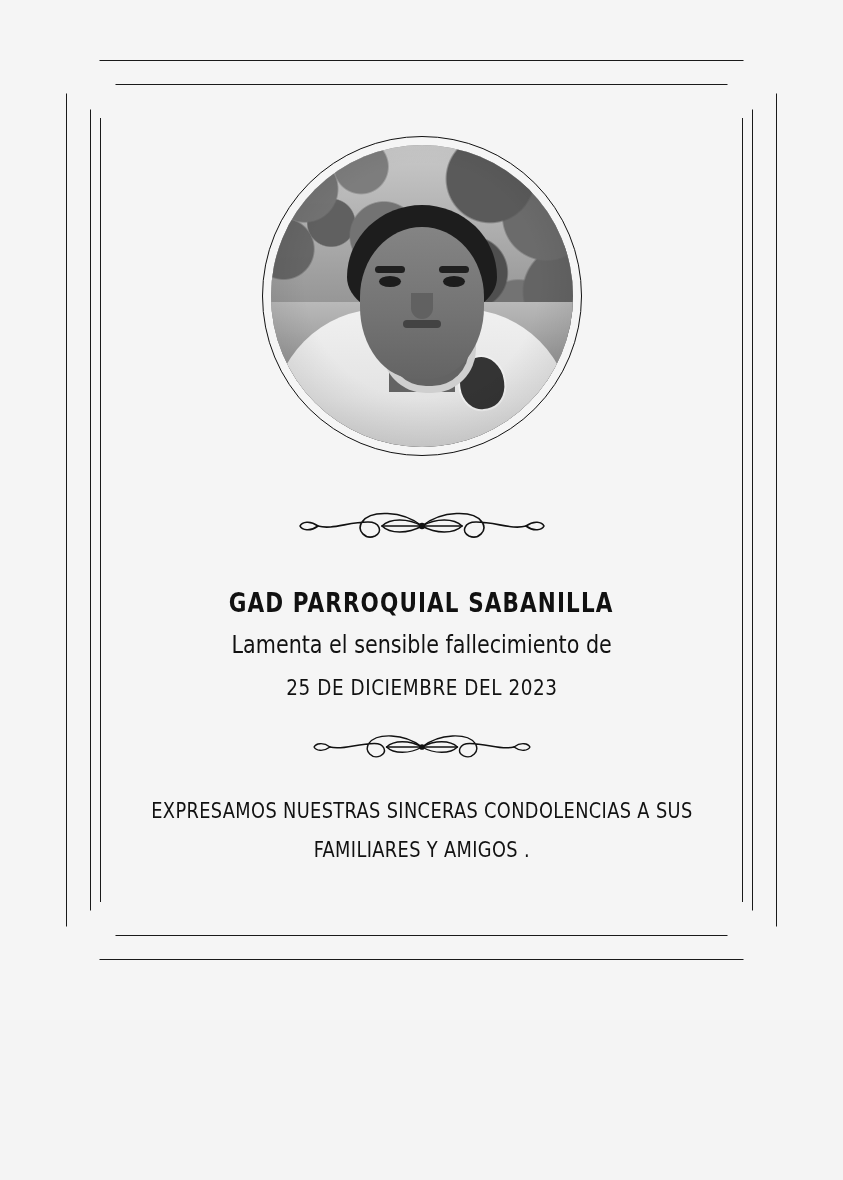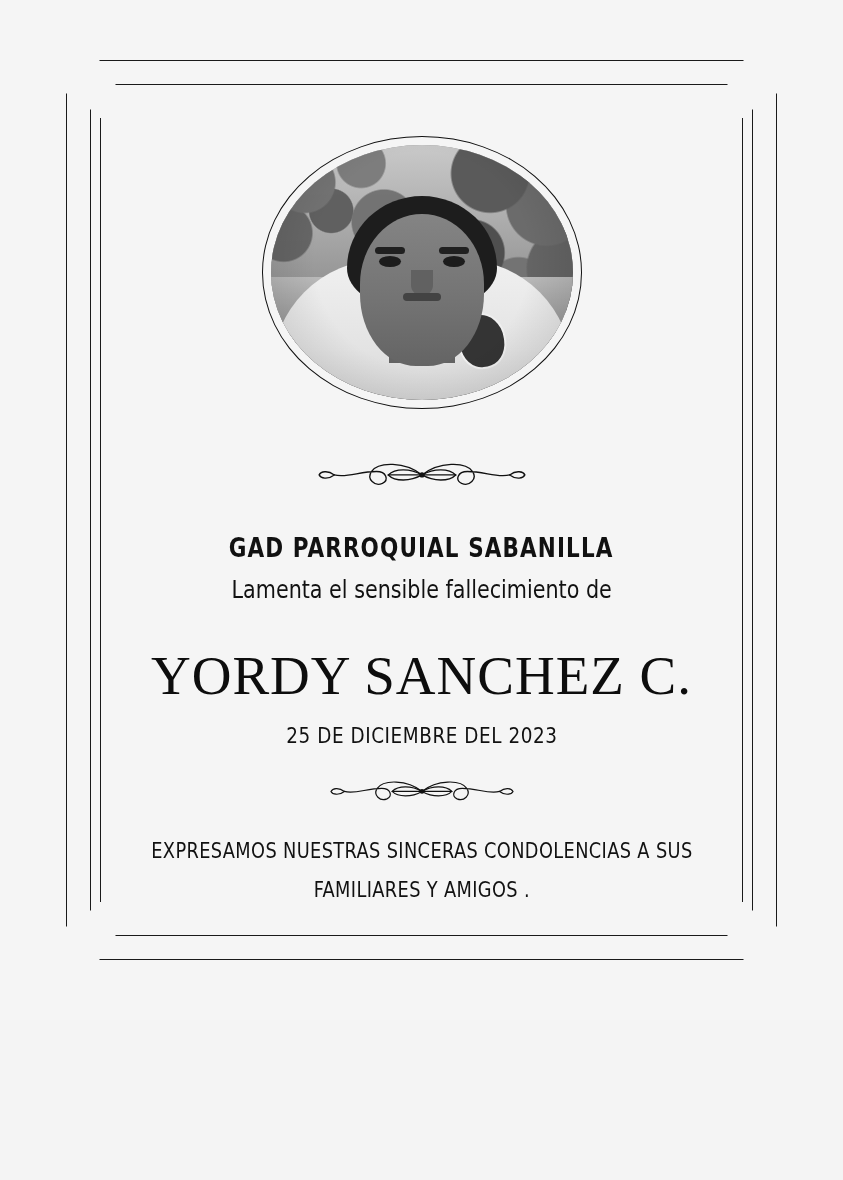--- a/index.html
+++ b/index.html
@@ -288,21 +288,20 @@
         <path d="M56 26 C 48 20, 40 22, 38 26 C 40 30, 48 32, 56 26"></path>
         <path d="M264 26 C 272 20, 280 22, 282 26 C 280 30, 272 32, 264 26"></path>
         <path d="M120 26 L 200 26"></path>
       </g>
       <circle cx="160" cy="26" r="3.2" fill="#111"></circle>
     </svg>
 
     <div class="org-name">GAD PARROQUIAL SABANILLA</div>
     <div class="lament">Lamenta el sensible fallecimiento de</div>
 
-    <div class="deceased-name">YORDY SANCHEZ C.</div>
     <div class="date">25 DE DICIEMBRE DEL 2023</div>
 
     <svg class="flourish mid" width="320" height="46" viewBox="0 0 320 52">
       <g fill="none" stroke="#111" stroke-width="1.6" stroke-linecap="round">
         <path d="M160 26 C 140 10, 108 10, 100 22 C 94 31, 104 40, 113 36 C 121 32, 118 22, 106 22 C 86 22, 70 30, 56 26"></path>
         <path d="M160 26 C 180 10, 212 10, 220 22 C 226 31, 216 40, 207 36 C 199 32, 202 22, 214 22 C 234 22, 250 30, 264 26"></path>
         <path d="M160 26 C 146 18, 128 18, 120 26 C 128 34, 146 34, 160 26"></path>
         <path d="M160 26 C 174 18, 192 18, 200 26 C 192 34, 174 34, 160 26"></path>
         <path d="M56 26 C 48 20, 40 22, 38 26 C 40 30, 48 32, 56 26"></path>
         <path d="M264 26 C 272 20, 280 22, 282 26 C 280 30, 272 32, 264 26"></path>

